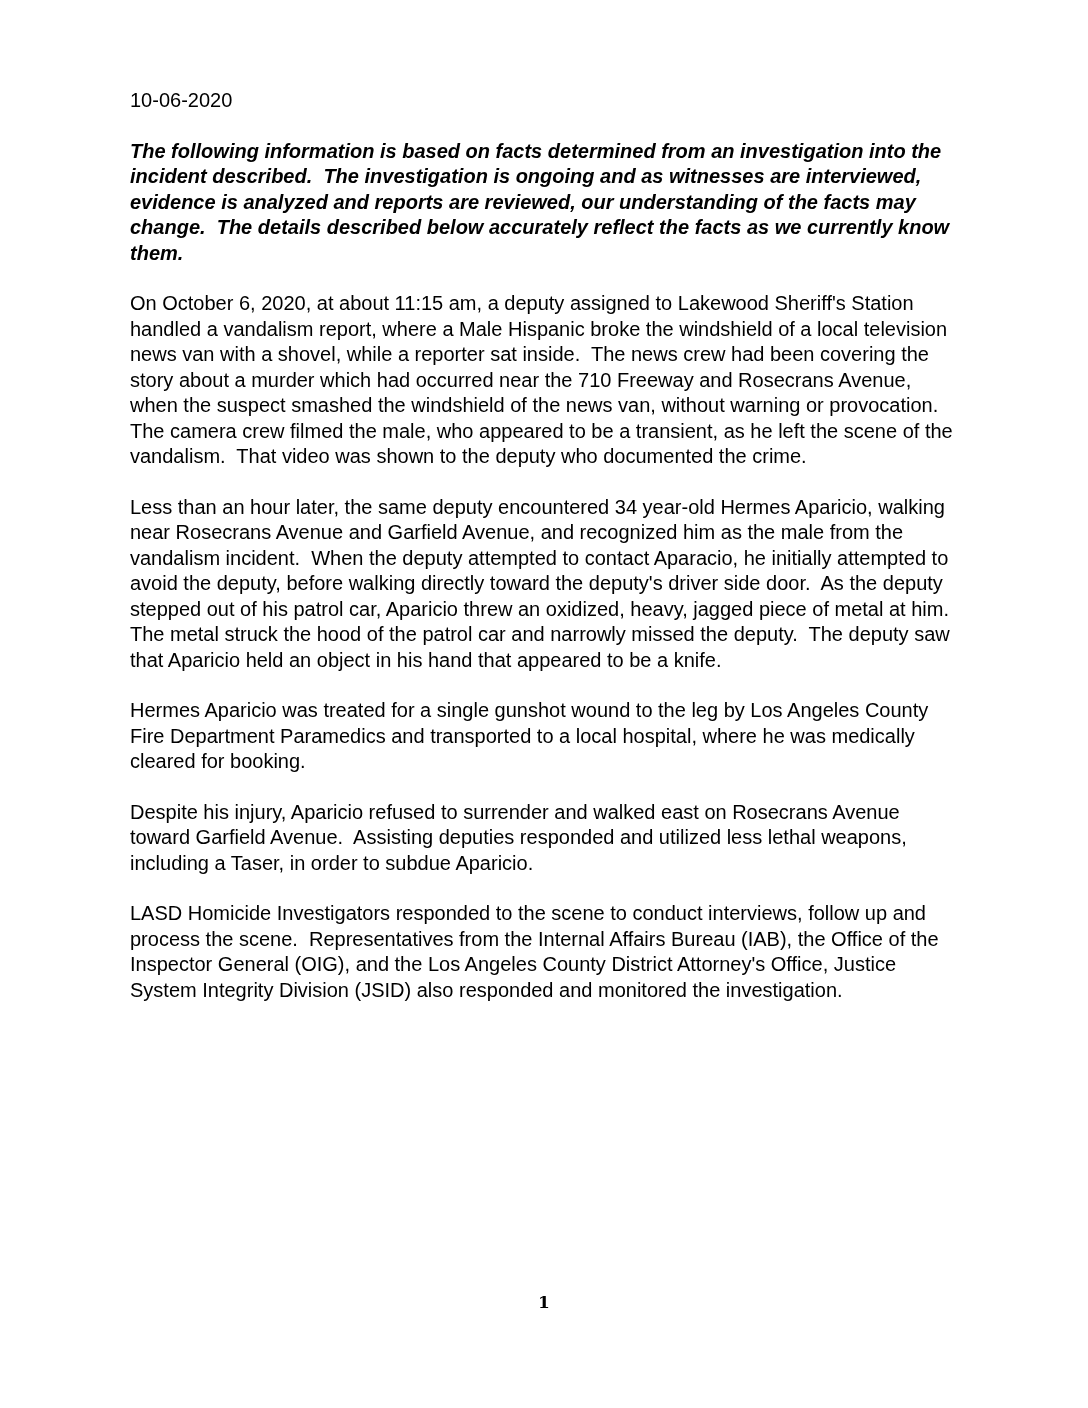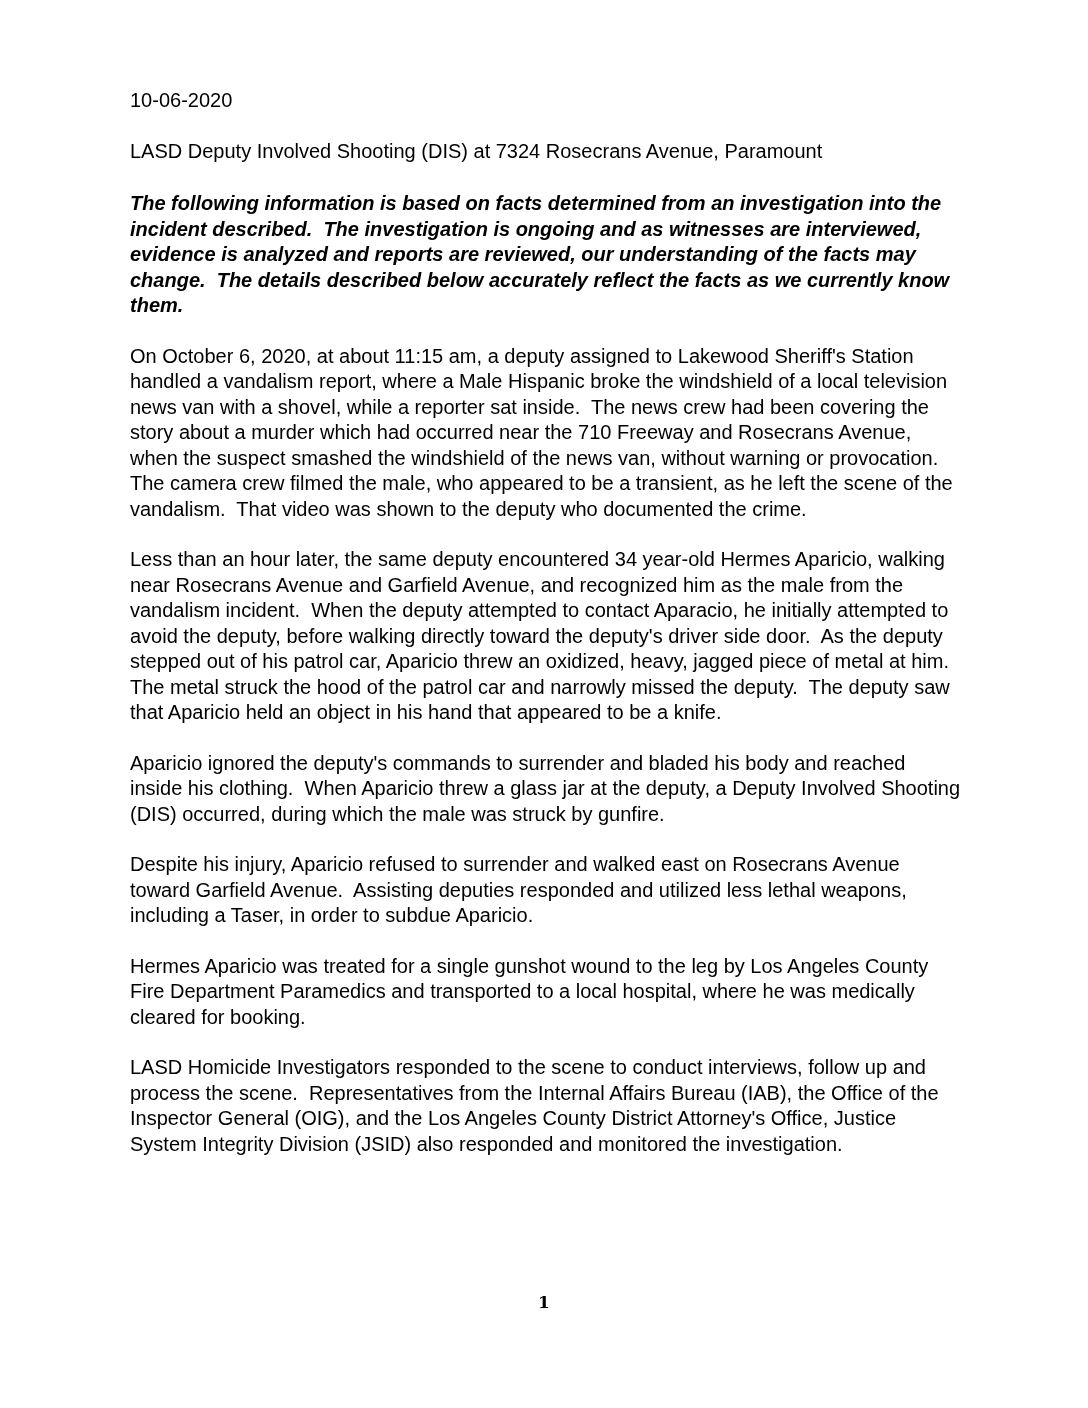--- a/index.html
+++ b/index.html
@@ -54,32 +54,30 @@
     line-height: 20px;
   }
 </style>
 </head>
 <body>
 
 <div class="page">
 
   <p class="doc-text date-line">10-06-2020</p>
 
-  <p class="doc-text title-line">LASD Deputy Involved Shooting (DIS) at 7324 Rosecrans Avenue, Paramount</p>
 
   <p class="doc-text bold-italic">The following information is based on facts determined from an investigation into the incident described.  The investigation is ongoing and as witnesses are interviewed, evidence is analyzed and reports are reviewed, our understanding of the facts may change.  The details described below accurately reflect the facts as we currently know them.</p>
 
   <p class="doc-text">On October 6, 2020, at about 11:15 am, a deputy assigned to Lakewood Sheriff's Station handled a vandalism report, where a Male Hispanic broke the windshield of a local television news van with a shovel, while a reporter sat inside.  The news crew had been covering the story about a murder which had occurred near the 710 Freeway and Rosecrans Avenue, when the suspect smashed the windshield of the news van, without warning or provocation.  The camera crew filmed the male, who appeared to be a transient, as he left the scene of the vandalism.  That video was shown to the deputy who documented the crime.</p>
 
   <p class="doc-text">Less than an hour later, the same deputy encountered 34 year-old Hermes Aparicio, walking near Rosecrans Avenue and Garfield Avenue, and recognized him as the male from the vandalism incident.  When the deputy attempted to contact Aparacio, he initially attempted to avoid the deputy, before walking directly toward the deputy's driver side door.  As the deputy stepped out of his patrol car, Aparicio threw an oxidized, heavy, jagged piece of metal at him.  The metal struck the hood of the patrol car and narrowly missed the deputy.  The deputy saw that Aparicio held an object in his hand that appeared to be a knife.</p>
 
-  <p class="doc-text">Aparicio ignored the deputy's commands to surrender and bladed his body and reached inside his clothing.  When Aparicio threw a glass jar at the deputy, a Deputy Involved Shooting (DIS) occurred, during which the male was struck by gunfire.</p>
+
+  <p class="doc-text">Hermes Aparicio was treated for a single gunshot wound to the leg by Los Angeles County Fire Department Paramedics and transported to a local hospital, where he was medically cleared for booking.</p>
 
   <p class="doc-text">Despite his injury, Aparicio refused to surrender and walked east on Rosecrans Avenue toward Garfield Avenue.  Assisting deputies responded and utilized less lethal weapons, including a Taser, in order to subdue Aparicio.</p>
-
-  <p class="doc-text">Hermes Aparicio was treated for a single gunshot wound to the leg by Los Angeles County Fire Department Paramedics and transported to a local hospital, where he was medically cleared for booking.</p>
 
 
   <p class="doc-text bold">LASD Homicide Investigators responded to the scene to conduct interviews, follow up and process the scene.  Representatives from the Internal Affairs Bureau (IAB), the Office of the Inspector General (OIG), and the Los Angeles County District Attorney's Office, Justice System Integrity Division (JSID) also responded and monitored the investigation.</p>
 
 </div>
 
 <div class="page-number">1</div>
 
 </body></html>

